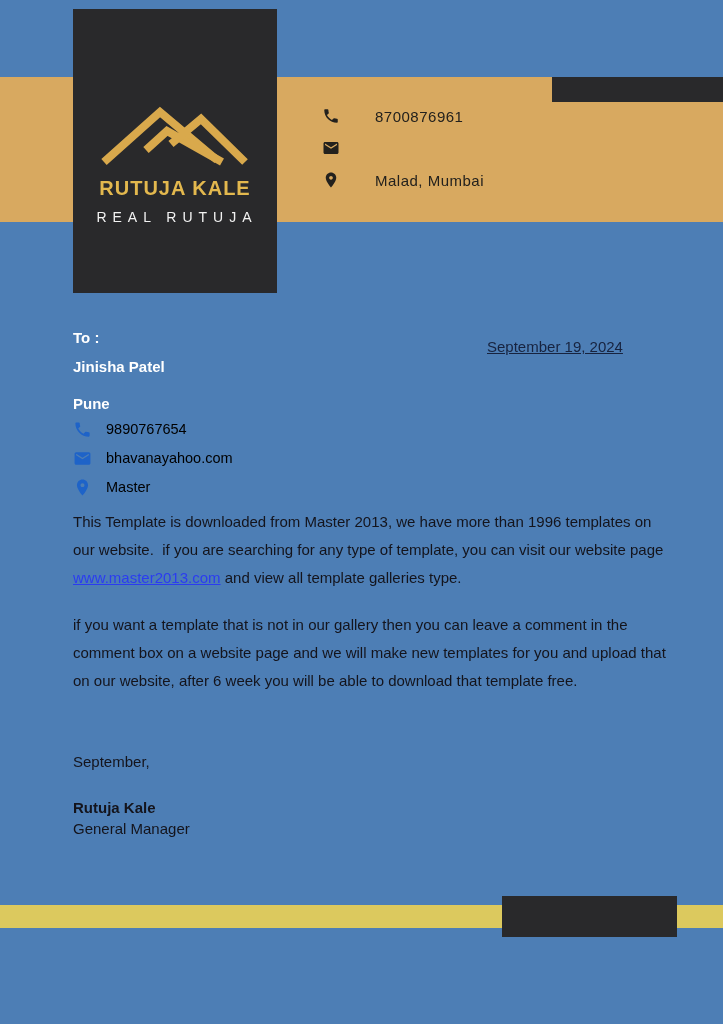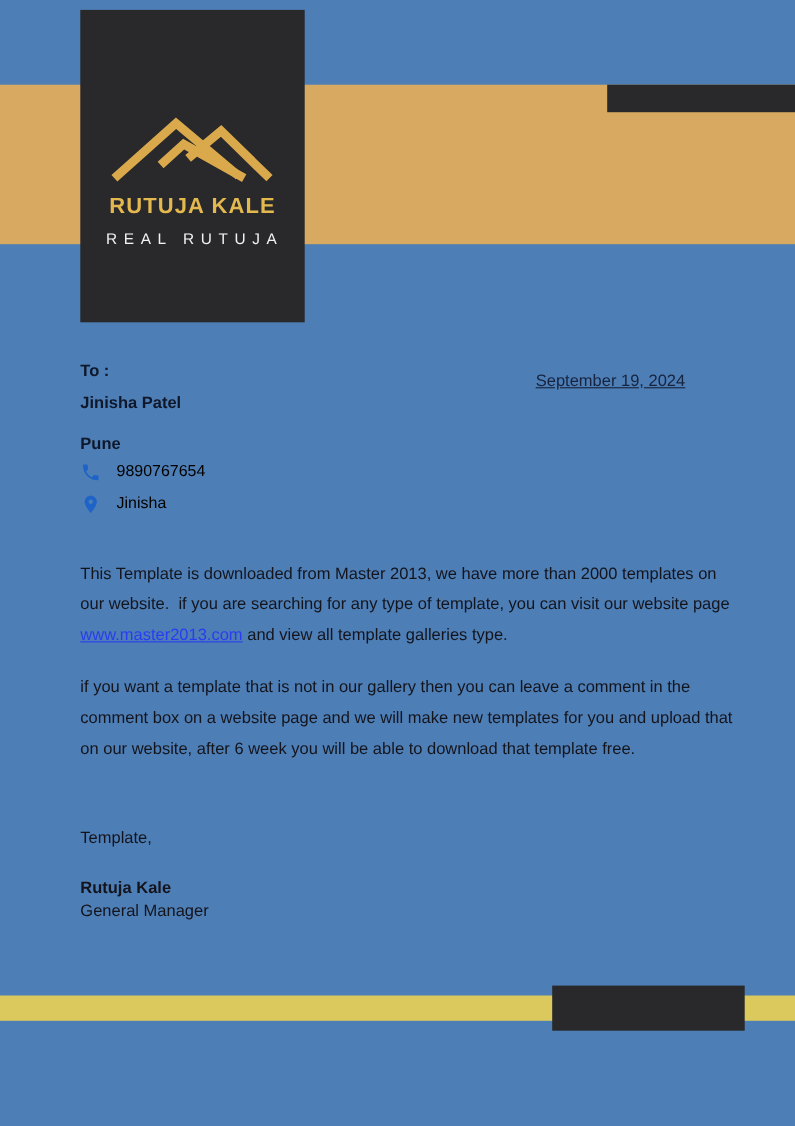--- a/index.html
+++ b/index.html
@@ -84,21 +84,21 @@
 
   
   .recipient {
     position: absolute;
     left: 73px; top: 330px;
     width: 300px;
   }
   .recipient .r-line {
     font-size: 15px;
     font-weight: bold;
-    color: #0f172a;
+    color: #ffffff;
     line-height: 15px;
   }
   .r-label { margin-bottom: 14px; }
   .r-name  { margin-bottom: 22px; margin-top: 12px; }
   .r-city  { margin-bottom: 8px; }
   .rc-row { display: flex; align-items: center; height: 20px; margin-bottom: 9px; }
   .rc-row .icon { width: 19px; height: 19px; flex: 0 0 19px; }
   .rc-row .icon svg { width: 100%; height: 100%; display: block; }
   .rc-text {
     margin-left: 14px;
@@ -167,52 +167,86 @@
       <svg viewBox="0 0 150 62" fill="none" xmlns="http://www.w3.org/2000/svg">
         <path d="M4 57 L60 7 L117 55" stroke="#d9a94c" stroke-width="8"></path>
         <path d="M46 45 L67 26 L122 57" stroke="#d9a94c" stroke-width="8"></path>
         <path d="M71 39 L101 14 L145 57" stroke="#d9a94c" stroke-width="8"></path>
       </svg>
     </span>
     <div class="brand-name">RUTUJA KALE</div>
     <div class="brand-tagline">REAL RUTUJA</div>
   </div>
 
+  <div class="header-contacts">
+    <div class="hc-row">
+      <span class="icon">
+        <svg viewBox="0 0 24 24">
+            <path fill="#23211d" d="M6.62 10.79c1.44 2.83 3.76 5.14 6.59 6.59l2.2-2.2c.27-.27.67-.36 1.02-.24 1.12.37 2.33.57 3.57.57.55 0 1 .45 1 1V20c0 .55-.45 1-1 1-9.39 0-17-7.61-17-17 0-.55.45-1 1-1h3.5c.55 0 1 .45 1 1 0 1.25.2 2.45.57 3.57.11.35.03.74-.25 1.02l-2.2 2.2z"></path>
+          </svg>
+      </span>
+      <span class="hc-text">8700876961</span>
+    </div>
+    <div class="hc-row">
+      <span class="icon">
+        <svg viewBox="0 0 24 24">
+            <path fill="#23211d" d="M20 4H4c-1.1 0-2 .9-2 2v12c0 1.1.9 2 2 2h16c1.1 0 2-.9 2-2V6c0-1.1-.9-2-2-2zm0 4l-8 5-8-5V6l8 5 8-5v2z"></path>
+          </svg>
+      </span>
+      <span class="hc-text"></span>
+    </div>
+    <div class="hc-row">
+      <span class="icon">
+        <svg viewBox="0 0 24 24">
+            <path fill="#23211d" d="M12 2C8.13 2 5 5.13 5 9c0 5.25 7 13 7 13s7-7.75 7-13c0-3.87-3.13-7-7-7zm0 9.5c-1.38 0-2.5-1.12-2.5-2.5S10.62 6.5 12 6.5s2.5 1.12 2.5 2.5-1.12 2.5-2.5 2.5z"></path>
+          </svg>
+      </span>
+      <span class="hc-text">Malad, Mumbai</span>
+    </div>
+  </div>
 
   <div class="date-line">September 19, 2024</div>
 
   <div class="recipient">
     <div class="r-line r-label">To :</div>
     <div class="r-line r-name">Jinisha Patel</div>
     <div class="r-line r-city">Pune</div>
 
     <div class="rc-row">
       <span class="icon">
         <svg viewBox="0 0 24 24">
             <path fill="#1e63c8" d="M6.62 10.79c1.44 2.83 3.76 5.14 6.59 6.59l2.2-2.2c.27-.27.67-.36 1.02-.24 1.12.37 2.33.57 3.57.57.55 0 1 .45 1 1V20c0 .55-.45 1-1 1-9.39 0-17-7.61-17-17 0-.55.45-1 1-1h3.5c.55 0 1 .45 1 1 0 1.25.2 2.45.57 3.57.11.35.03.74-.25 1.02l-2.2 2.2z"></path>
           </svg>
       </span>
       <span class="rc-text">9890767654</span>
     </div>
     <div class="rc-row">
       <span class="icon">
         <svg viewBox="0 0 24 24">
+            <path fill="#1e63c8" d="M20 4H4c-1.1 0-2 .9-2 2v12c0 1.1.9 2 2 2h16c1.1 0 2-.9 2-2V6c0-1.1-.9-2-2-2zm0 4l-8 5-8-5V6l8 5 8-5v2z"></path>
+          </svg>
+      </span>
+      <span class="rc-text">bhavanayahoo.com</span>
+    </div>
+    <div class="rc-row">
+      <span class="icon">
+        <svg viewBox="0 0 24 24">
             <path fill="#1e63c8" d="M12 2C8.13 2 5 5.13 5 9c0 5.25 7 13 7 13s7-7.75 7-13c0-3.87-3.13-7-7-7zm0 9.5c-1.38 0-2.5-1.12-2.5-2.5S10.62 6.5 12 6.5s2.5 1.12 2.5 2.5-1.12 2.5-2.5 2.5z"></path>
           </svg>
       </span>
-      <span class="rc-text">Jinisha</span>
+      <span class="rc-text">Master</span>
     </div>
   </div>
 
   <div class="letter-body">
-    <div class="para"><span>This Template is downloaded from Master 2013, we have more than 2000 templates on our website.  if you are searching for any type of template, you can visit our website page </span><a href="#">www.master2013.com</a><span> and view all template galleries type.</span></div>
+    <div class="para"><span>This Template is downloaded from Master 2013, we have more than 1996 templates on our website.  if you are searching for any type of template, you can visit our website page </span><a href="#">www.master2013.com</a><span> and view all template galleries type.</span></div>
     <div class="para">if you want a template that is not in our gallery then you can leave a comment in the comment box on a website page and we will make new templates for you and upload that on our website, after 6 week you will be able to download that template free.</div>
   </div>
 
-  <div class="closing">Template,</div>
+  <div class="closing">September,</div>
   <div class="signature">
     <div class="sig-name">Rutuja Kale</div>
     <div class="sig-title">General Manager</div>
   </div>
 
   <div class="bottom-yellow-band"></div>
   <div class="bottom-dark-bar"></div>
 
 </div>
 

